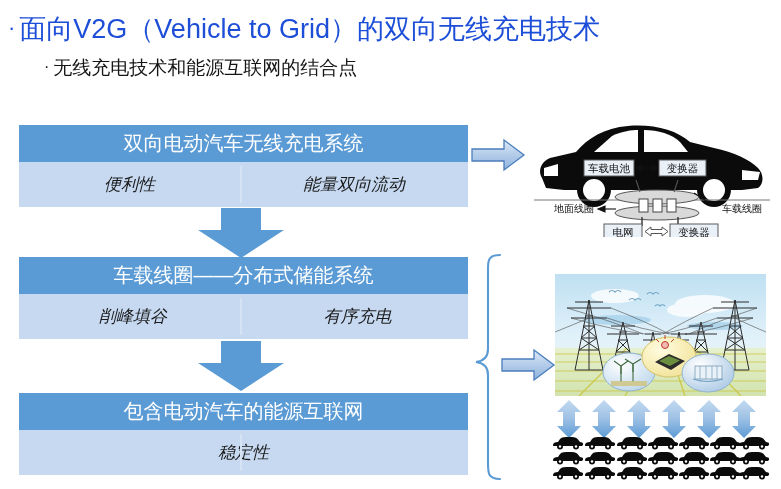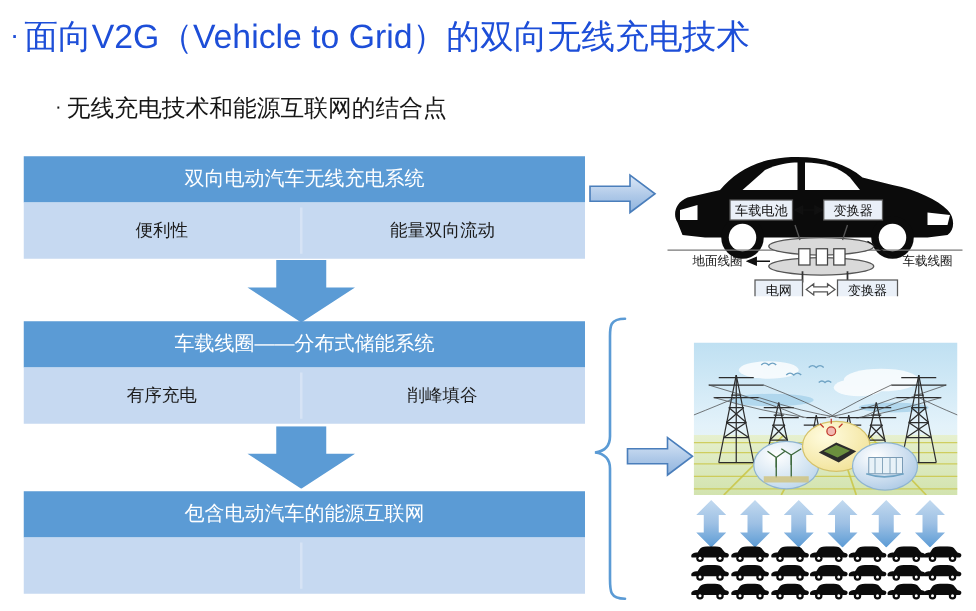--- a/index.html
+++ b/index.html
@@ -14,50 +14,50 @@
   .slide{position:absolute;inset:0;}
 
   
   .title-1{
     position:absolute;left:8px;top:12px;
     font-size:27px;line-height:34px;
     color:#1d4ed8;white-space:nowrap;
     letter-spacing:0px;
   }
   .title-2{
-    position:absolute;left:44px;top:76px;
+    position:absolute;left:44px;top:56px;
     font-size:19px;line-height:24px;
     color:#161616;white-space:nowrap;
   }
   .bullet{display:inline-block;margin-right:4px;vertical-align:middle;}
   .bullet-1{font-size:22px;position:relative;top:-3px;}
   .bullet-2{font-size:16px;position:relative;top:-2px;}
 
   
   .fbox{position:absolute;left:19px;width:449px;}
   .fbox .hdr{
     height:37px;line-height:37px;
     background:#5B9BD5;
     color:#ffffff;
-    font-size:16px;text-align:center;
+    font-size:20px;text-align:center;
     white-space:nowrap;
   }
   .fbox .body{
     height:45px;
     background:#C6D9F1;
     display:flex;
     position:relative;
   }
   .fbox .body:after{
     content:"";position:absolute;top:4px;bottom:4px;left:49.2%;
     width:2px;background:#D6E3F5;
   }
   .cell{
     display:flex;align-items:center;justify-content:center;
-    font-size:14px;color:#1b1b1b;white-space:nowrap;
+    font-size:17px;color:#1b1b1b;white-space:nowrap;font-style:italic;
   }
   .cell.left{flex:0 0 49.2%;}
   .cell.right{flex:1 1 auto;}
 
   #box1{top:125px;}
   #box2{top:257px;}
   #box3{top:393px;}
 
   
   .down-arrow{position:absolute;left:196px;width:90px;height:50px;}
@@ -101,32 +101,33 @@
     </div>
   </div>
 
   <svg class="down-arrow" id="darrow1" viewBox="0 0 90 50">
     <polygon points="25,0 65,0 65,22 88,22 45,50 2,22 25,22" fill="#5B9BD5"></polygon>
   </svg>
 
   <div class="fbox" id="box2">
     <div class="hdr">车载线圈——分布式储能系统</div>
     <div class="body">
+      <div class="cell right">削峰填谷</div>
       <div class="cell left">有序充电</div>
-      <div class="cell right">削峰填谷</div>
     </div>
   </div>
 
   <svg class="down-arrow" id="darrow2" viewBox="0 0 90 50">
     <polygon points="25,0 65,0 65,22 88,22 45,50 2,22 25,22" fill="#5B9BD5"></polygon>
   </svg>
 
   <div class="fbox" id="box3">
     <div class="hdr">包含电动汽车的能源互联网</div>
     <div class="body">
+      <div class="cell right">稳定性</div>
     </div>
 
   </div>
 
   <svg class="right-arrow" id="rarrow1" viewBox="0 0 56 34">
     <defs>
       <linearGradient id="ragrad" x1="0" y1="0" x2="0" y2="1">
         <stop offset="0%" stop-color="#DCE8F7"></stop>
         <stop offset="55%" stop-color="#AFC9E8"></stop>
         <stop offset="100%" stop-color="#8FB4DE"></stop>

